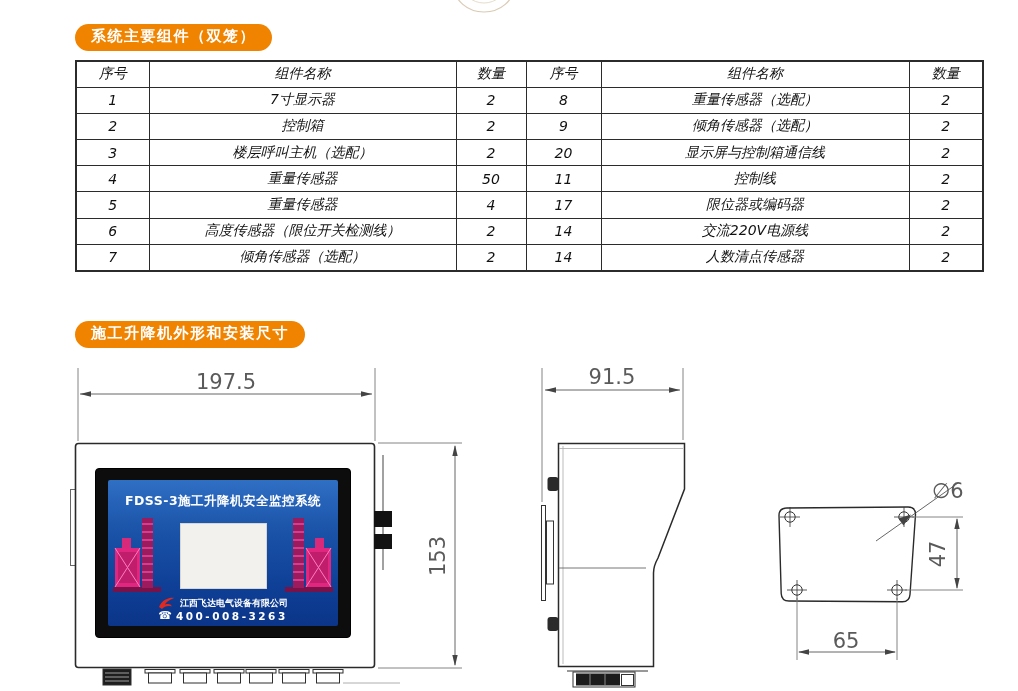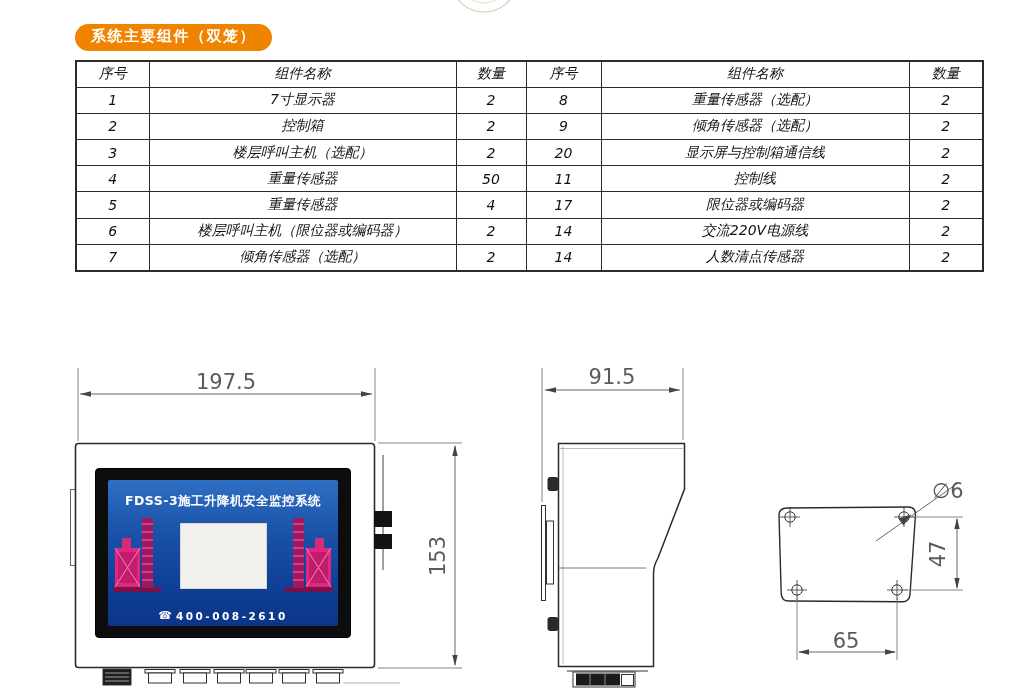--- a/index.html
+++ b/index.html
@@ -261,37 +261,38 @@
       <tr>
         <td>5</td>
         <td>重量传感器</td>
         <td>4</td>
         <td>17</td>
         <td>限位器或编码器</td>
         <td>2</td>
       </tr>
       <tr>
         <td>6</td>
-        <td>楼层呼叫主机（限位器或编码器）</td>
+        <td>高度传感器（限位开关检测线）</td>
         <td>2</td>
         <td>14</td>
         <td>交流220V电源线</td>
         <td>2</td>
       </tr>
       <tr>
         <td>7</td>
         <td>倾角传感器（选配）</td>
         <td>2</td>
         <td>14</td>
         <td>人数清点传感器</td>
         <td>2</td>
       </tr>
     </tbody>
   </table>
 
+  <div class="sec-header" id="sec2">施工升降机外形和安装尺寸</div>
 
   <div class="bezel"></div>
   <div class="screen">
     <div class="screen-title">FDSS-3施工升降机安全监控系统</div>
 
     <svg class="machine left" width="50" height="78" viewBox="0 0 50 78">
       <rect x="1" y="71" width="48" height="5" fill="#7a1148"></rect>
       <rect x="30" y="2" width="11" height="70" fill="#9c1b5e"></rect>
       <g stroke="#e84ba0" stroke-width="1.4">
         <line x1="30" y1="8" x2="41" y2="8"></line>
@@ -325,19 +326,25 @@
       </g>
       <rect x="10" y="22" width="9" height="10" fill="#d82a7a"></rect>
       <rect x="3" y="32" width="25" height="39" fill="#e0267f"></rect>
       <rect x="6" y="36" width="19" height="31" fill="#c01e6c"></rect>
       <line x1="3" y1="32" x2="28" y2="71" stroke="#ff7ec0" stroke-width="1"></line>
       <line x1="28" y1="32" x2="3" y2="71" stroke="#ff7ec0" stroke-width="1"></line>
     </svg>
 
     <div class="center-panel"></div>
 
+    <div class="brand-row">
+      <svg width="17" height="13" viewBox="0 0 17 13">
+        <path d="M1,10 C4,2 13,0 16,1 C10,3.5 8,5.5 7,7.5 C11,6.5 14,7.5 13.5,9.5 C10,8.5 6,9.5 4,12 Z" fill="#e02a20"></path>
+      </svg>
+      <span>江西飞达电气设备有限公司</span>
+    </div>
     <div class="phone-row">
       <span class="phone-glyph">☎</span>
-      <span>400-008-2610</span>
+      <span>400-008-3263</span>
     </div>
   </div>
 
 </div>
 
 </body></html>

